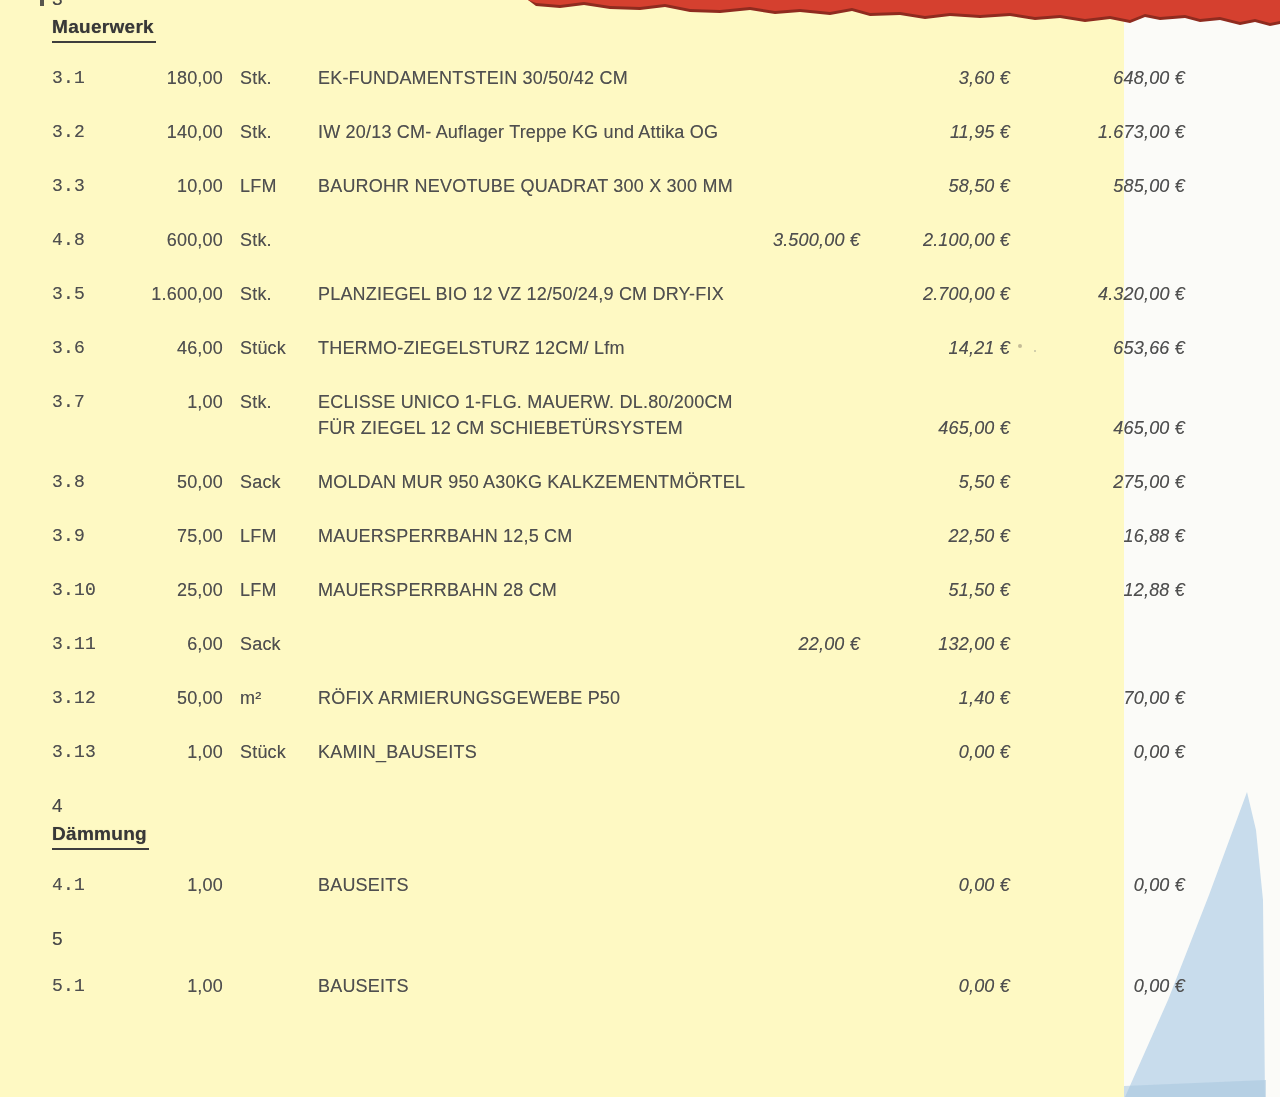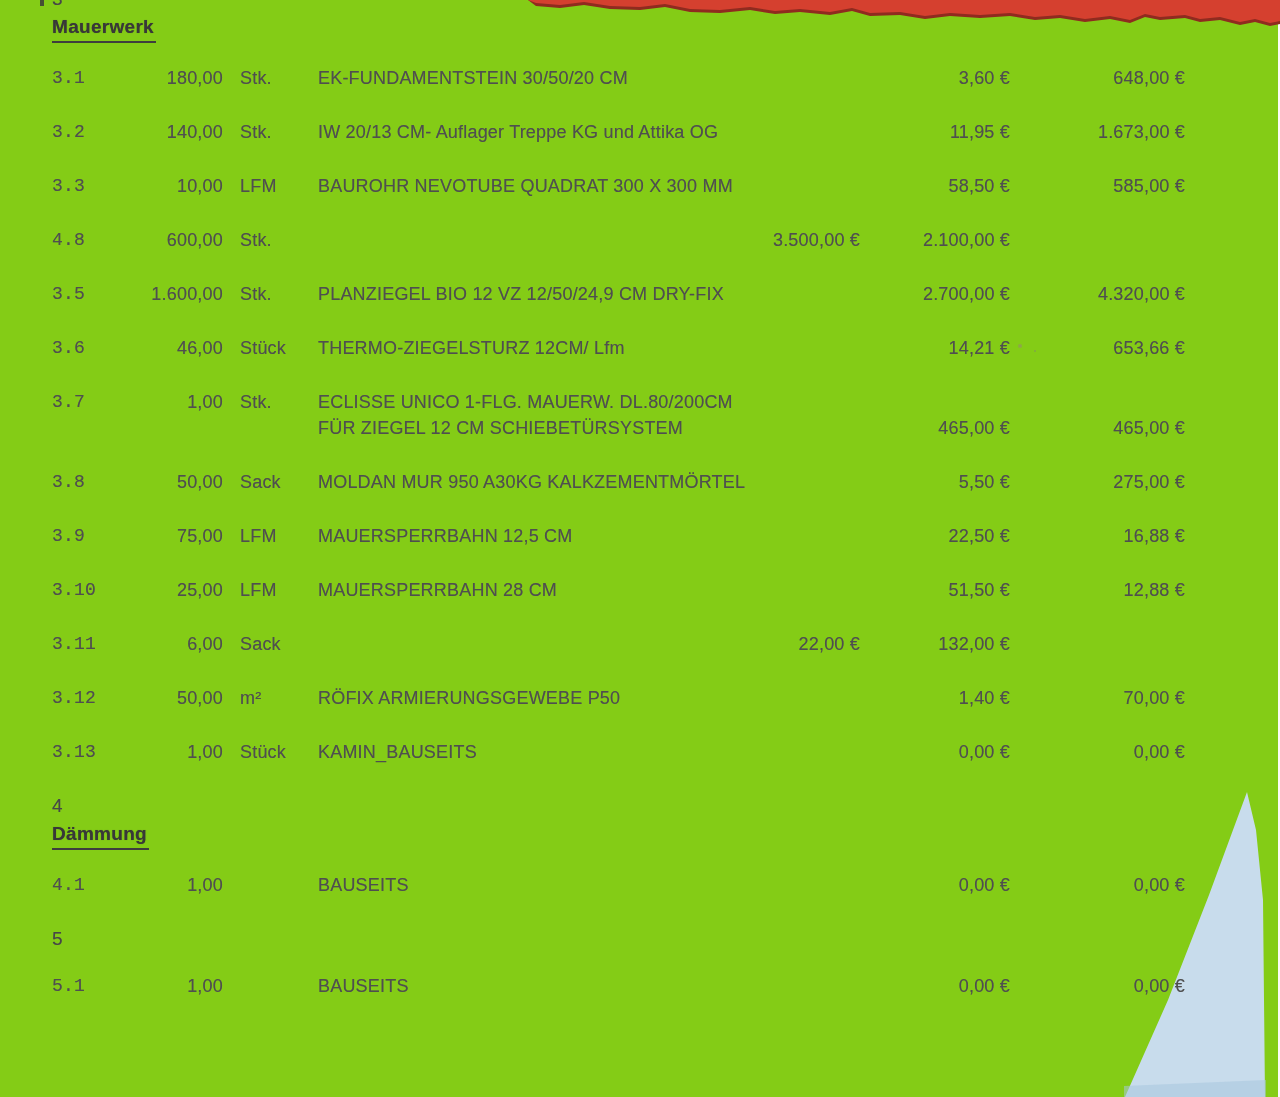--- a/index.html
+++ b/index.html
@@ -4,22 +4,22 @@
 <style>
   * { margin: 0; padding: 0; box-sizing: border-box; }
   html, body {
     width: 1280px; height: 1097px;
     overflow: hidden;
     background: #fbfbf8;
     font-family: "Liberation Sans", "DejaVu Sans", sans-serif;
   }
   #page {
     position: relative;
-    width: 1278px; height: 1097px;
-    background: #84cc16;
+    width: 1124px; height: 1097px;
+    background: #fef9c3;
   }
   
   #artifact-layer {
     position: absolute; left: 0; top: 0;
     width: 1280px; height: 1097px;
     z-index: 0;
   }
   .speck-topleft {
     position: absolute; left: 40px; top: 0;
     width: 4px; height: 6px;
@@ -77,20 +77,21 @@
     line-height: 26px;
   }
   .cell-pos   { text-align: left; font-family: Liberation Mono, monospace; }
   .cell-qty   { text-align: right; }
   .cell-unit  { padding-left: 17px; text-align: left; }
   .cell-desc  { padding-left: 3px; text-align: left; }
   .desc-line  { white-space: nowrap; }
   .cell-price, .cell-total {
     display: flex; align-items: flex-end; justify-content: flex-end;
     white-space: nowrap;
+    font-style: italic;
   }
 </style>
 </head>
 <body>
 
 <div id="page">
 
   <svg id="artifact-layer" width="1280" height="1097" viewBox="0 0 1280 1097" xmlns="http://www.w3.org/2000/svg">
 
     <polygon points="528,0 536,6 560,8 584,5 610,9 640,10 665,7 690,12 720,13 750,10 775,14 800,12 830,15 852,11 870,16 900,15 925,19 950,16 980,18 1010,16 1035,20 1060,18 1085,22 1110,19 1130,23 1145,17 1160,20 1185,18 1200,22 1220,20 1240,25 1255,22 1270,26 1280,24 1280,0" fill="#8f2b1f"></polygon>
@@ -112,21 +113,21 @@
       <div class="sec-title-line">
         <span class="sec-title">Mauerwerk</span>
       </div>
     </div>
     <div class="items">
   <div class="row">
     <div class="cell-pos">3.1</div>
     <div class="cell-qty">180,00</div>
     <div class="cell-unit">Stk.</div>
     <div class="cell-desc">
-              <div class="desc-line">EK-FUNDAMENTSTEIN 30/50/20 CM</div>
+              <div class="desc-line">EK-FUNDAMENTSTEIN 30/50/42 CM</div>
             </div>
     <div class="cell-price">3,60 €</div>
     <div class="cell-total">648,00 €</div>
   </div>
 
   <div class="row">
     <div class="cell-pos">3.2</div>
     <div class="cell-qty">140,00</div>
     <div class="cell-unit">Stk.</div>
     <div class="cell-desc">

